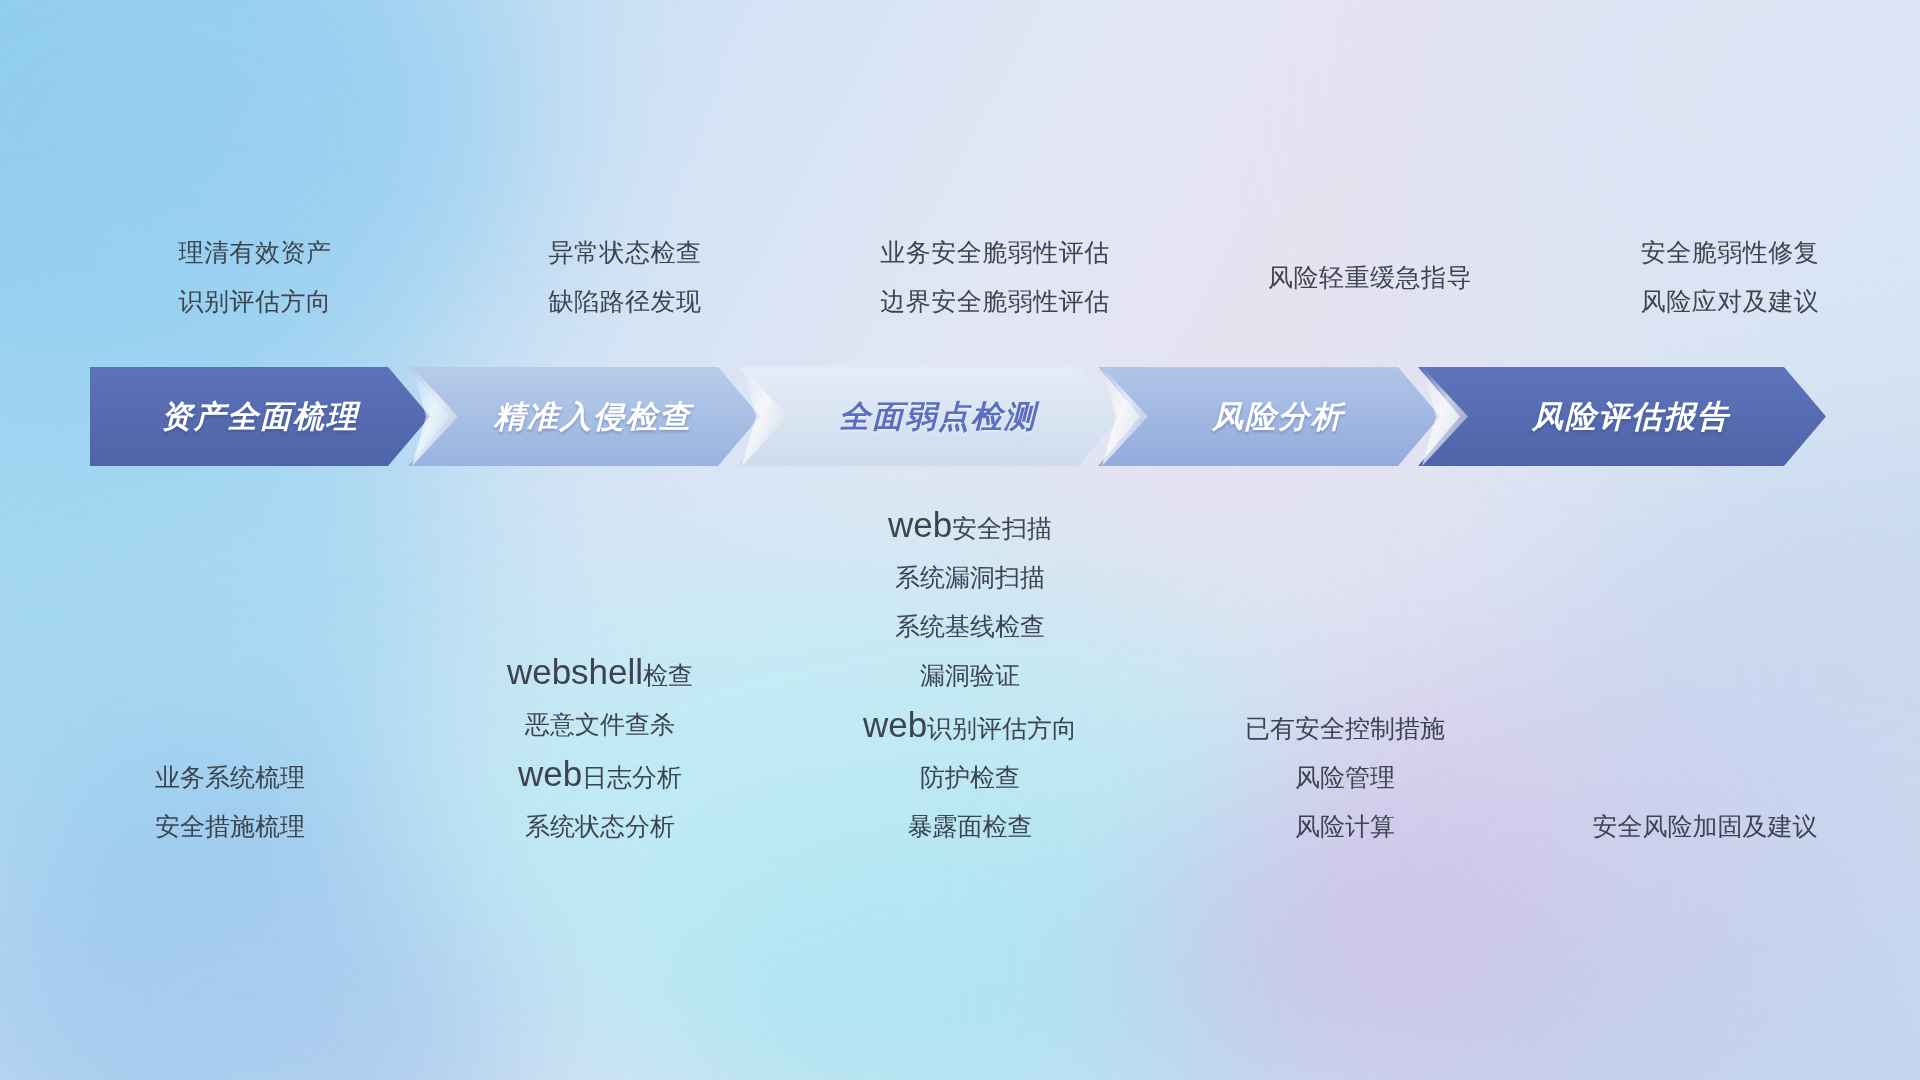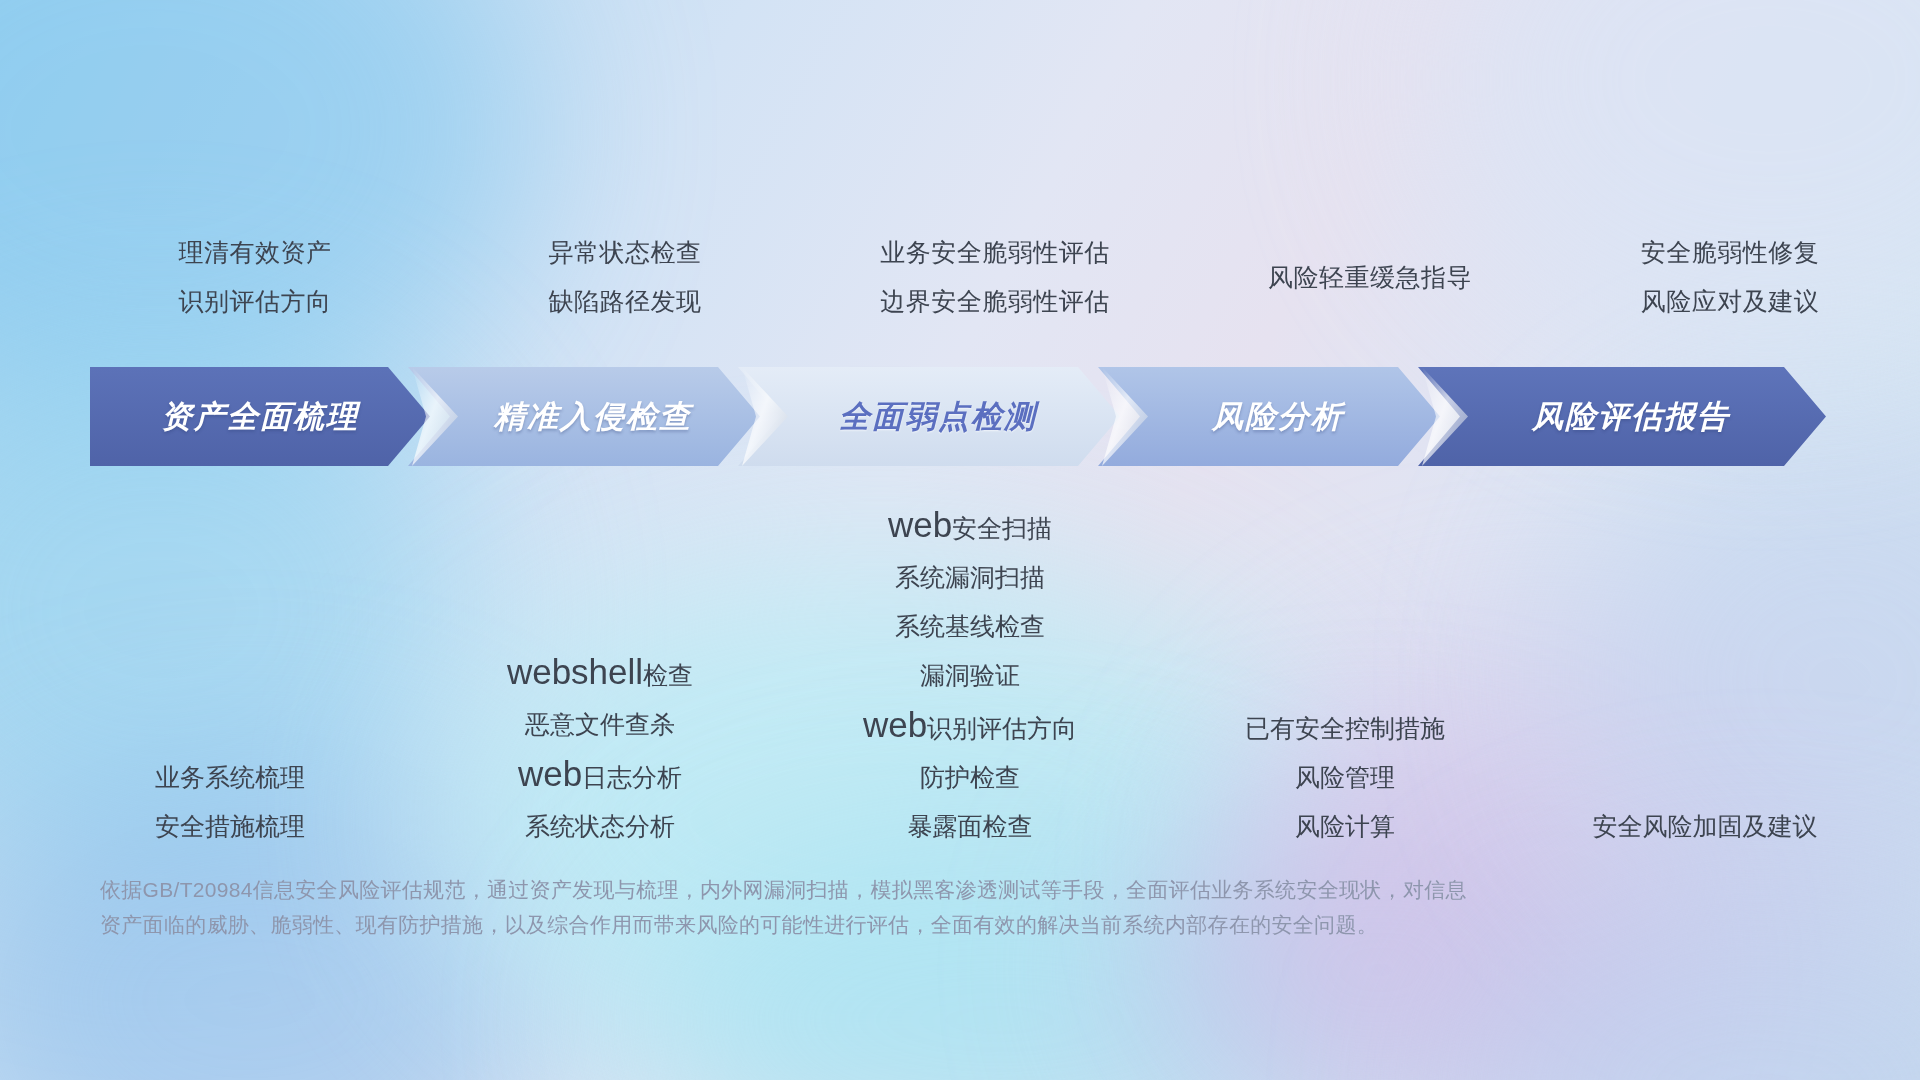--- a/index.html
+++ b/index.html
@@ -178,18 +178,14 @@
     <div class="botcol" style="width:350px;">
       <div><span>已有安全控制措施</span></div>
       <div><span>风险管理</span></div>
       <div><span>风险计算</span></div>
     </div>
     <div class="botcol" style="width:370px;">
       <div><span>安全风险加固及建议</span></div>
     </div>
   </div>
 
-  <div class="footer">
-    <p>依据GB/T20984信息安全风险评估规范，通过资产发现与梳理，内外网漏洞扫描，模拟黑客渗透测试等手段，全面评估业务系统安全现状，对信息</p>
-    <p>资产面临的威胁、脆弱性、现有防护措施，以及综合作用而带来风险的可能性进行评估，全面有效的解决当前系统内部存在的安全问题。</p>
-  </div>
 
 </div>
 
 </body></html>

